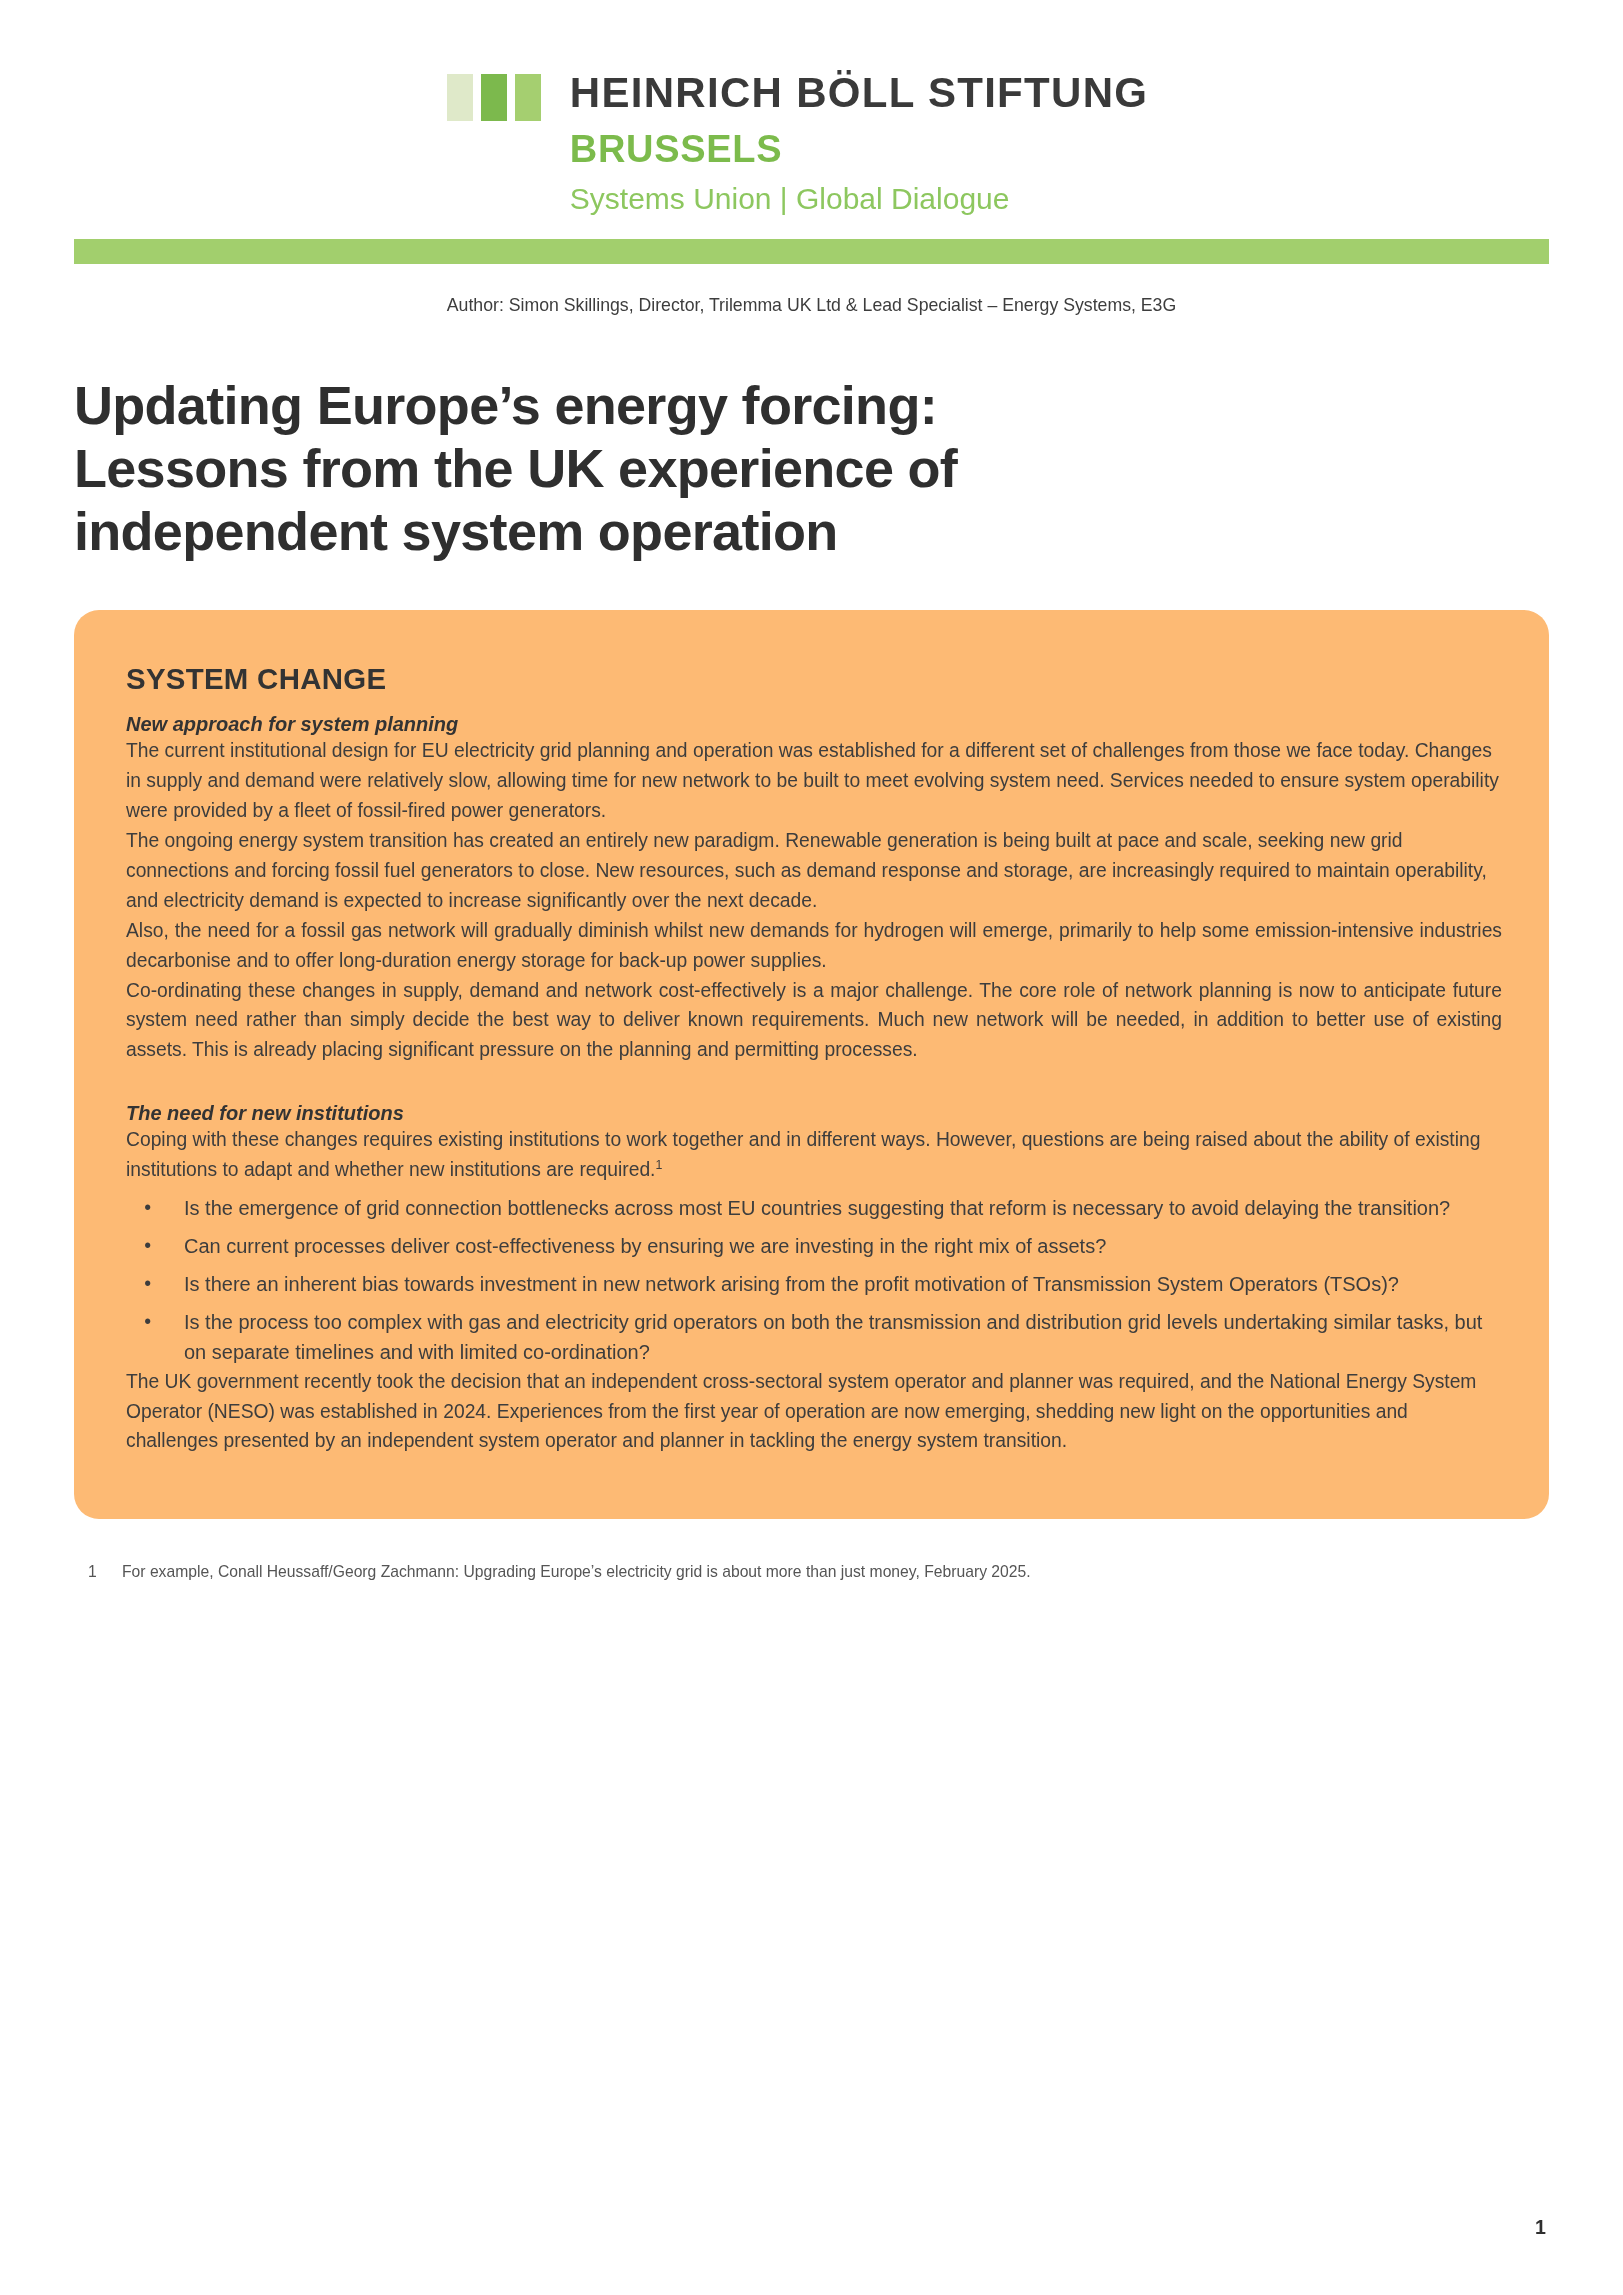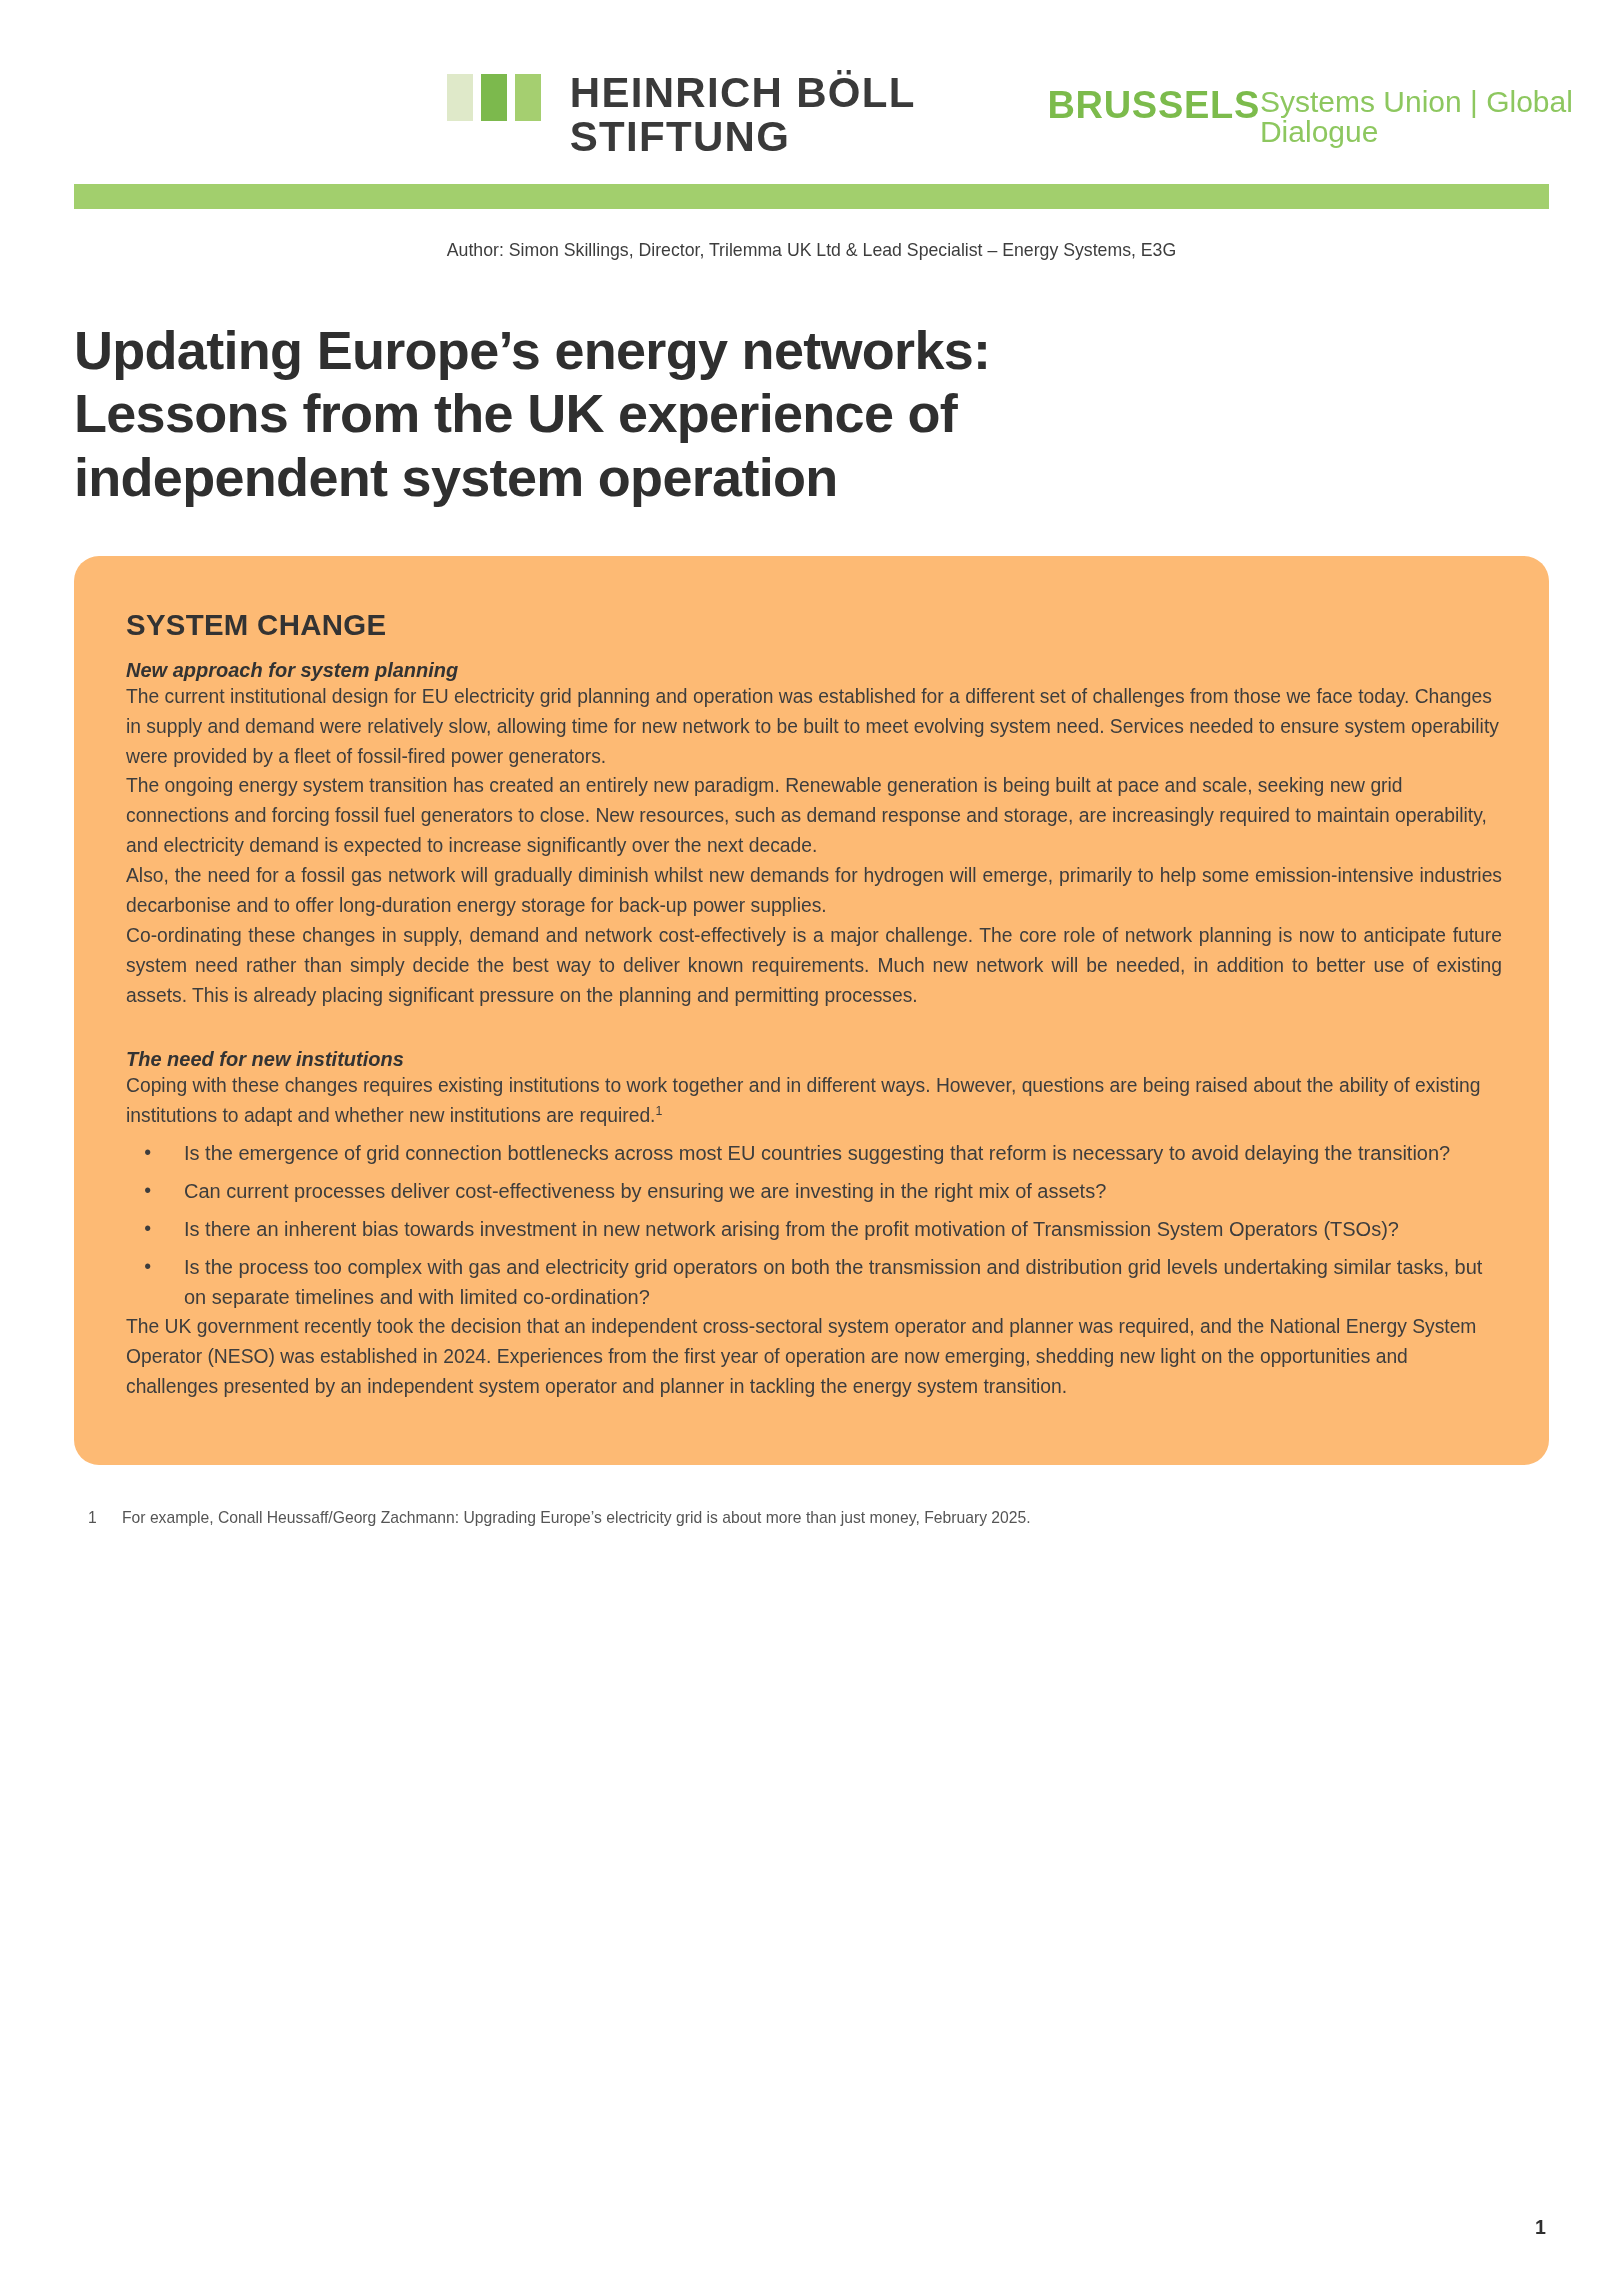--- a/index.html
+++ b/index.html
@@ -17,21 +17,21 @@
   
   .brand {
     display: flex;
     align-items: flex-start;
     margin: 71px 0 0 447px;
   }
   .logo-bars { display: flex; margin: 2.6px 29px 0 0; }
   .logo-bar { width: 26px; height: 47px; margin-right: 7.9px; }
   .logo-bar:last-child { margin-right: 0; }
 
-  .brand-text { display: flex; flex-direction: row; }
+  .brand-text { display: flex; flex-direction: column; }
   .brand-name {
     font-size: 42px;
     font-weight: bold;
     letter-spacing: 1.3px;
     color: #3a3a3a;
     line-height: 1.05;
   }
   .brand-city {
     font-size: 38px;
     font-weight: bold;
@@ -160,21 +160,21 @@
       <div class="brand-tagline" id="brandTagline" style="color: rgb(141, 199, 95);">Systems Union | Global Dialogue</div>
     </div>
   </div>
 
   <div class="green-bar" id="greenBar" style="background: rgb(162, 207, 109);"></div>
 
   <div class="author-line">Author: Simon Skillings, Director, Trilemma UK Ltd &amp; Lead Specialist – Energy Systems, E3G</div>
 
   <div class="title-block">
     <h1 class="page-title">
-      <span>Updating Europe’s energy networks:</span>
+      <span>Updating Europe’s energy forcing:</span>
       <span>Lessons from the UK experience of</span>
       <span>independent system operation</span>
     </h1>
   </div>
 
   <div class="info-box" id="infoBox" style="background: #fdba74; border-radius: 25px;">
     <div class="box-heading">SYSTEM CHANGE</div>
 
     <div class="box-subheading">New approach for system planning</div>
 

